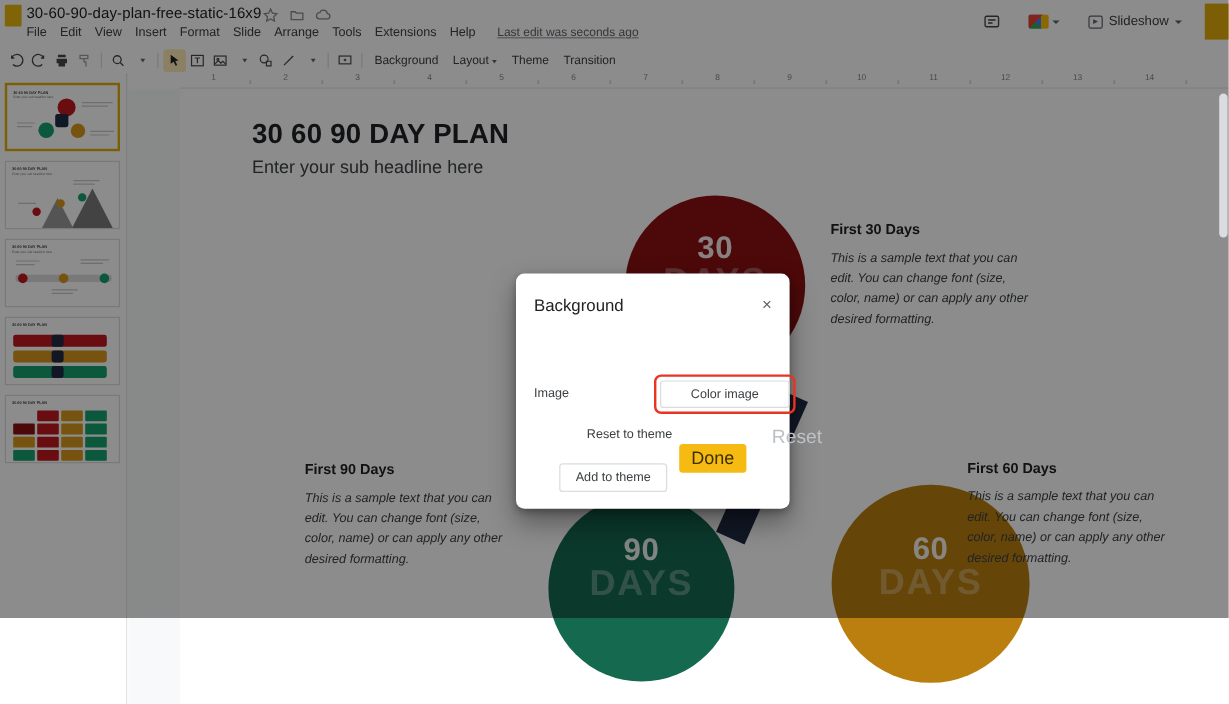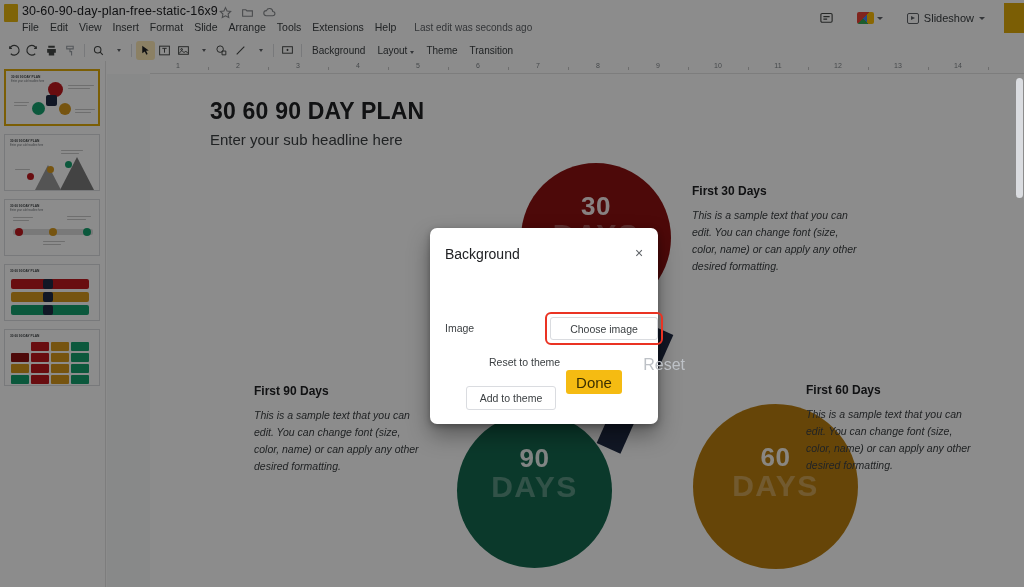--- a/index.html
+++ b/index.html
@@ -2,21 +2,21 @@
 <html><head>
 <meta charset="utf-8">
 <style>
   * { box-sizing: border-box; margin: 0; padding: 0; }
   html, body {
     width: 1024px; height: 587px;
     font-family: "Liberation Sans", sans-serif;
     overflow: hidden;
     background: #ffffff;
   }
-  #root { position: relative; width: 1024px; height: 587px; }
+  #root { position: relative; width: 1024px; height: 515px; }
 
   
   .app {
     position: absolute; inset: 0;
     background: #ffffff;
   }
   .scrim {
     position: absolute; inset: 0;
     background: rgba(0,0,0,0.45);
     z-index: 50;
@@ -45,21 +45,21 @@
   .ticon { width: 13px; height: 13px; display: inline-block; opacity: .75; }
 
   .menubar {
     position: absolute; left: 22px; top: 21px;
     display: flex; gap: 11px; align-items: center;
     font-size: 10.5px; color: #3c4043; white-space: nowrap;
   }
   .menubar .mi { cursor: default; }
   .lastedit {
     margin-left: 7px; font-size: 10px; color: #5f6368;
-    text-decoration-color: #9aa0a6;
+    text-decoration: underline; text-decoration-color: #9aa0a6;
   }
 
   
   .tr-cluster {
     position: absolute; right: 0; top: 2px; height: 32px;
     display: flex; align-items: center; gap: 12px;
   }
   .tr-btn {
     display: flex; align-items: center; justify-content: center;
     height: 28px; border-radius: 4px; color: #444746;
@@ -557,21 +557,21 @@
   <div class="v-scroll"></div>
 
   <div class="modal">
     <div class="m-title">Background</div>
     <div class="m-close">×</div>
 
 
     <div class="m-row" style="top:90px;">
       <span class="m-label">Image</span>
       <span class="choose-wrap">
-        <span class="choose-btn">Choose image</span>
+        <span class="choose-btn">Color image</span>
       </span>
     </div>
 
     <div class="m-row" style="top:124px;margin-left:44px;">
       <span class="m-label">Reset to theme</span>
       <span class="reset-link">Reset</span>
     </div>
 
     <div class="m-foot">
       <span class="btn-outline">Add to theme</span>

